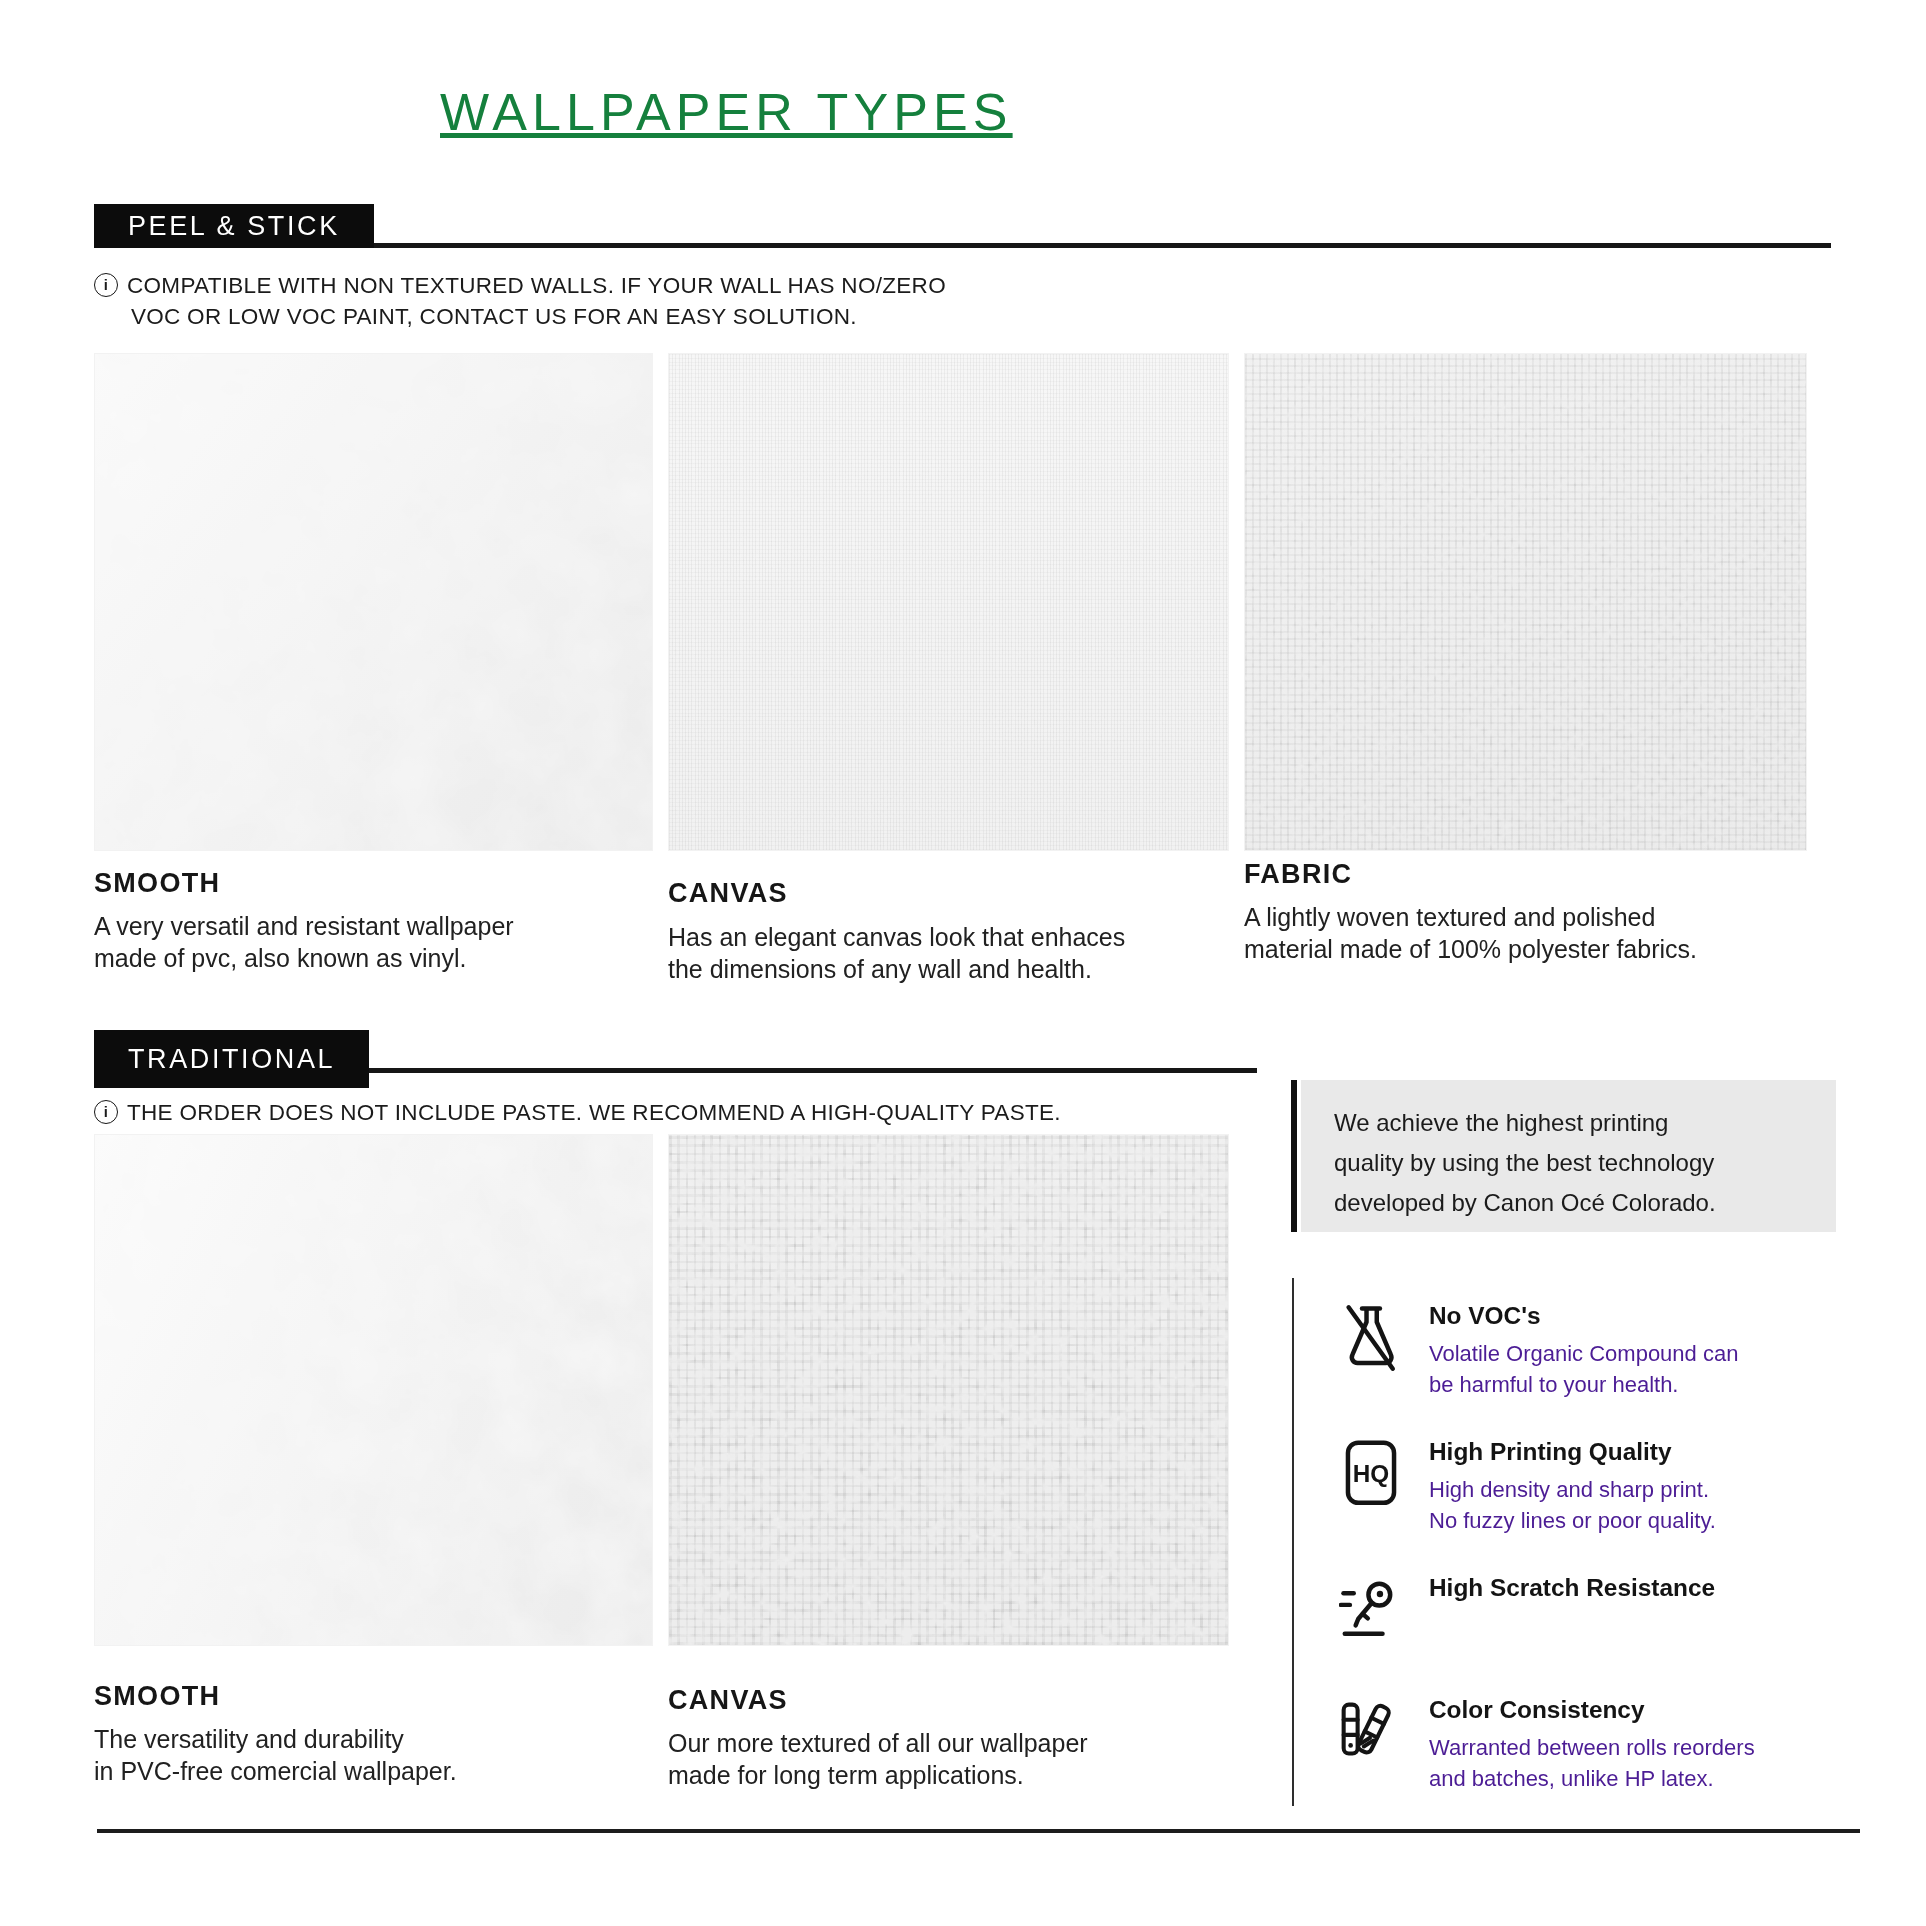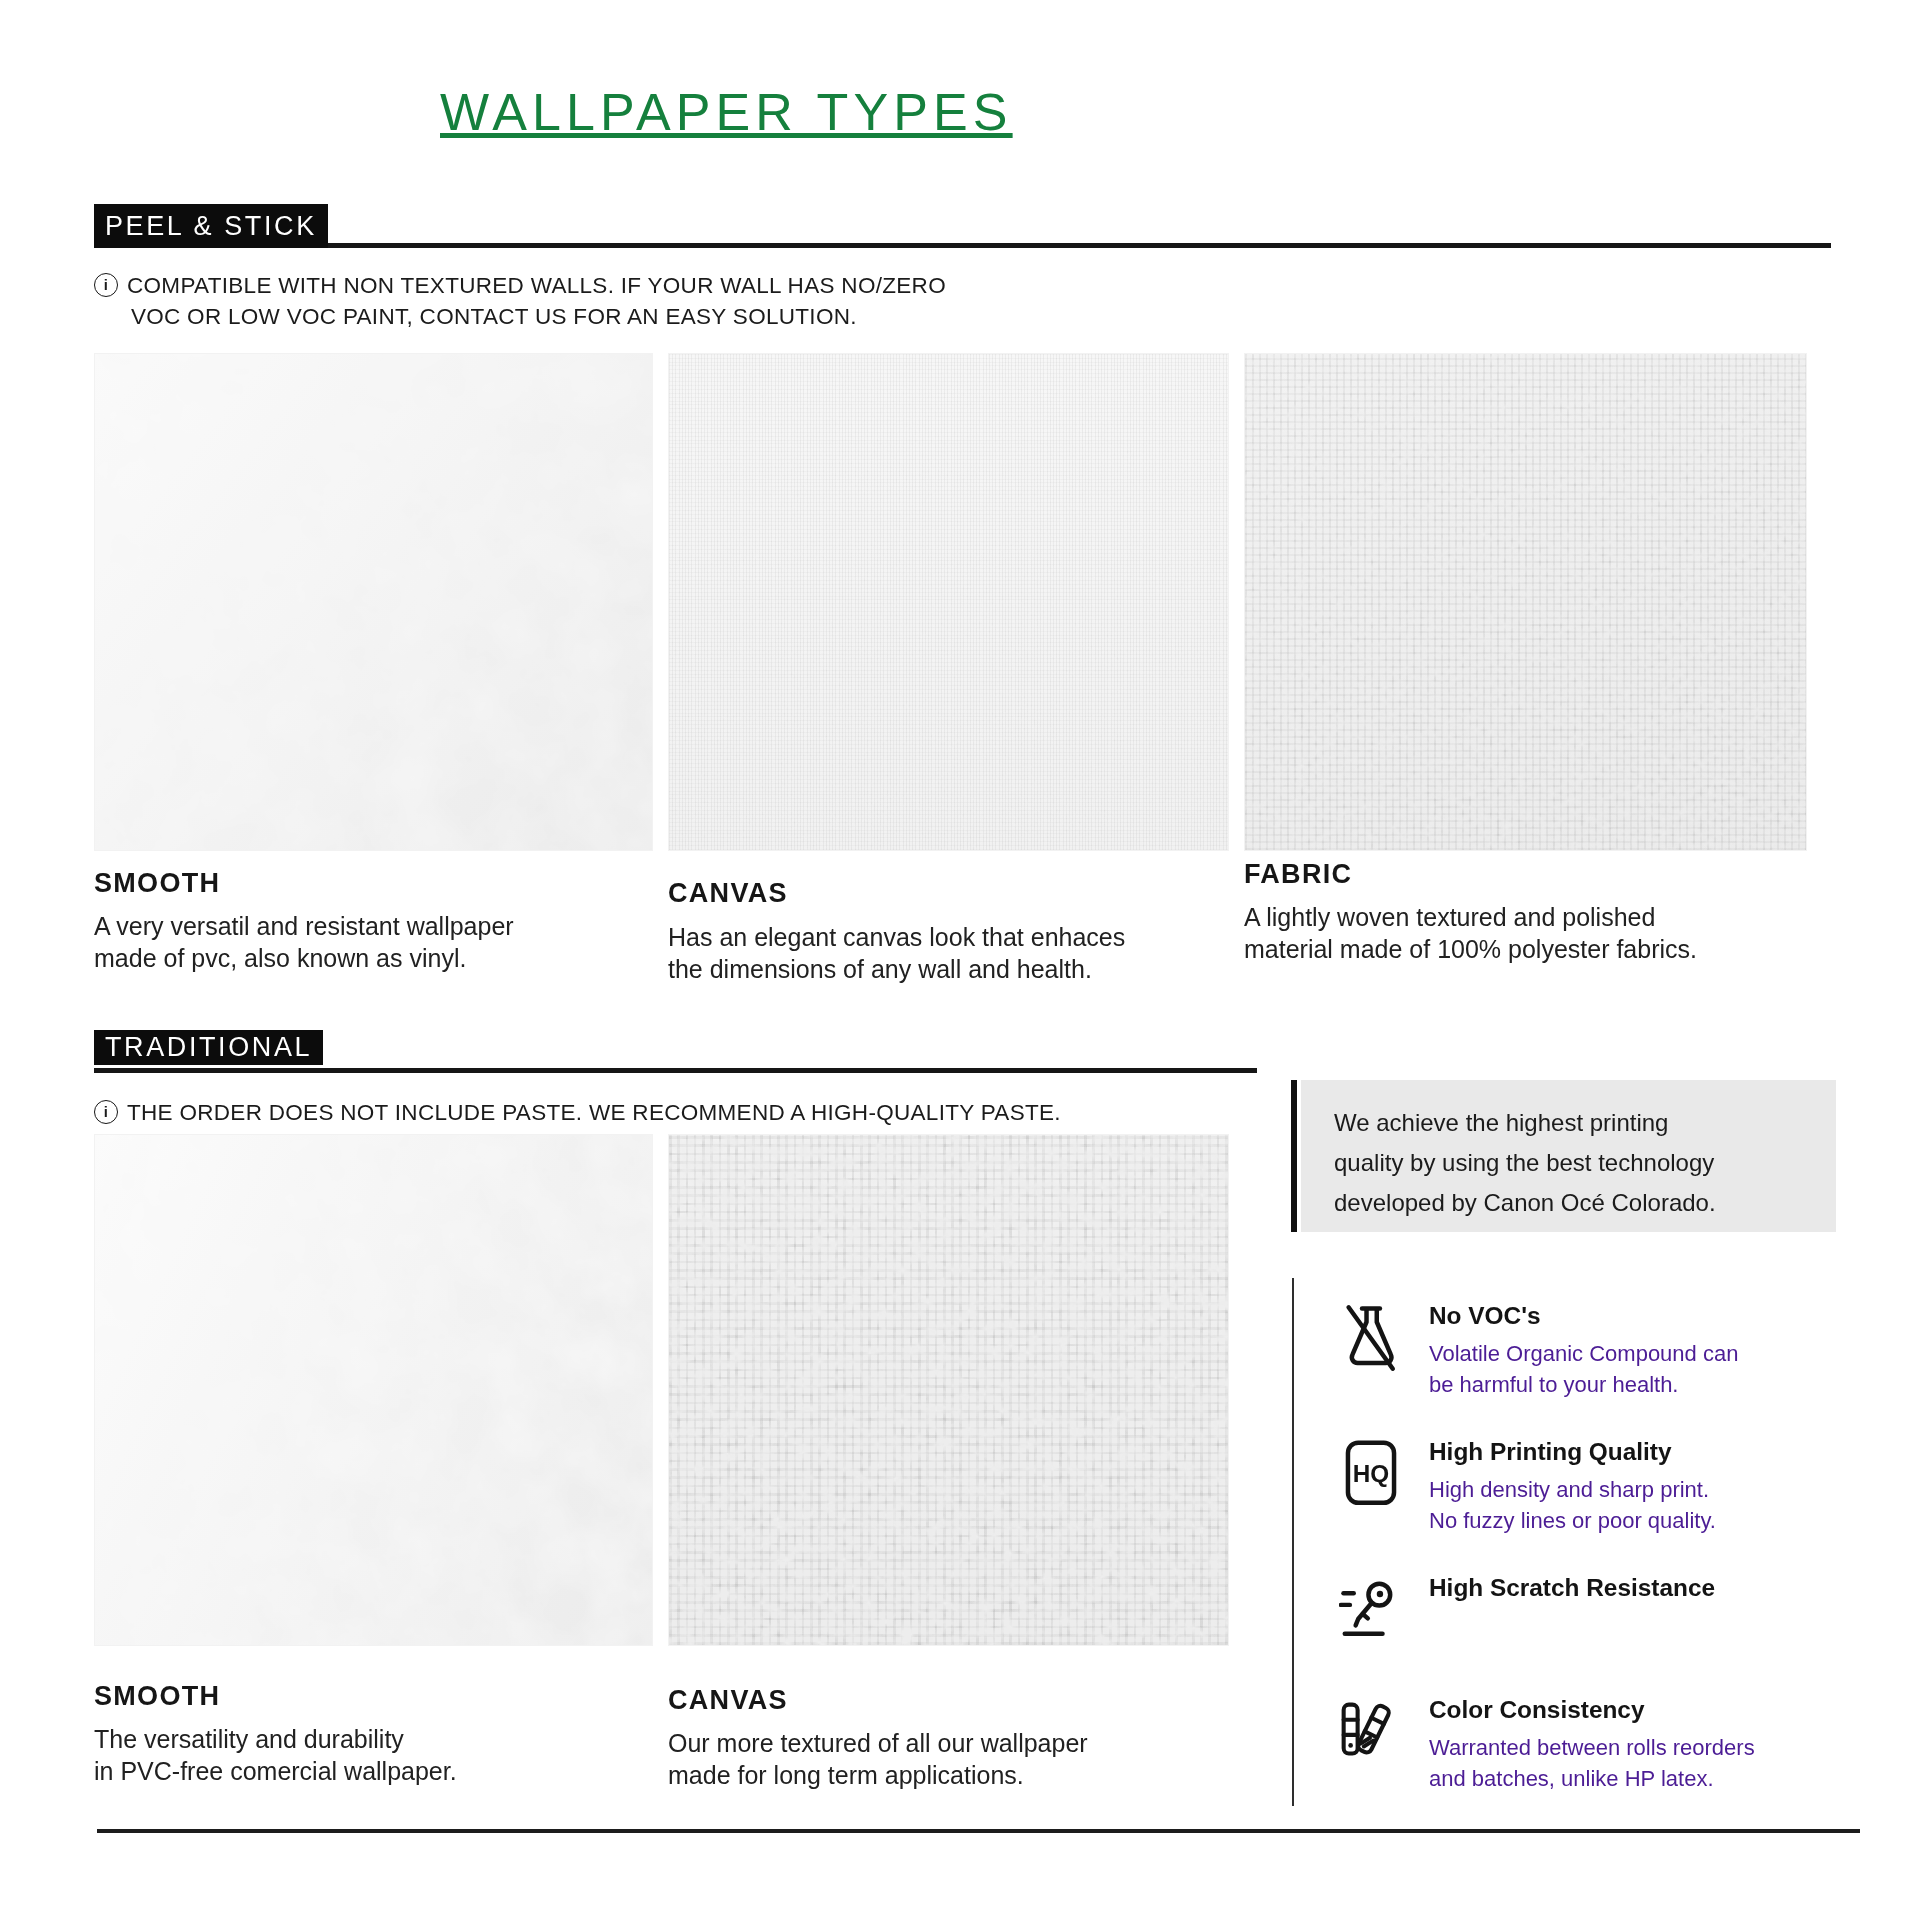--- a/index.html
+++ b/index.html
@@ -5,24 +5,24 @@
   html,body{margin:0;padding:0;background:#ffffff;}
   .page{position:relative;width:1926px;height:1926px;background:#ffffff;overflow:hidden;
         font-family:"Liberation Sans", sans-serif;color:#161616;}
 
   
   .headline{position:absolute;left:440px;top:82px;font-size:52px;letter-spacing:5.1px;
             font-weight:400;color:#15803d;white-space:nowrap;text-decoration:underline;}
 
   
   .tag{position:absolute;left:94px;height:44px;background:#0c0c0c;color:#ffffff;
-       display:inline-flex;align-items:center;padding:0 11px;font-size:27px;
+       display:inline-flex;align-items:center;padding:0 34px;font-size:27px;
        letter-spacing:2.6px;z-index:3;white-space:nowrap;}
   .tag-peel{top:204px;}
-  .tag-trad{top:1030px;height:35px;}
+  .tag-trad{top:1030px;height:58px;}
   .rule{position:absolute;background:#161616;height:4.5px;z-index:1;}
   .rule-peel{left:94px;top:243px;width:1737px;}
   .rule-trad{left:94px;top:1068px;width:1163px;}
   .rule-bottom{left:97px;top:1829px;width:1763px;height:3.9px;background:#1d1d1d;}
 
   
   .note{position:absolute;display:flex;align-items:flex-start;font-size:22.5px;
         letter-spacing:0.3px;line-height:31px;color:#1b1b1b;}
   .note-peel{left:94px;top:270px;}
   .note-trad{left:94px;top:1097px;}

